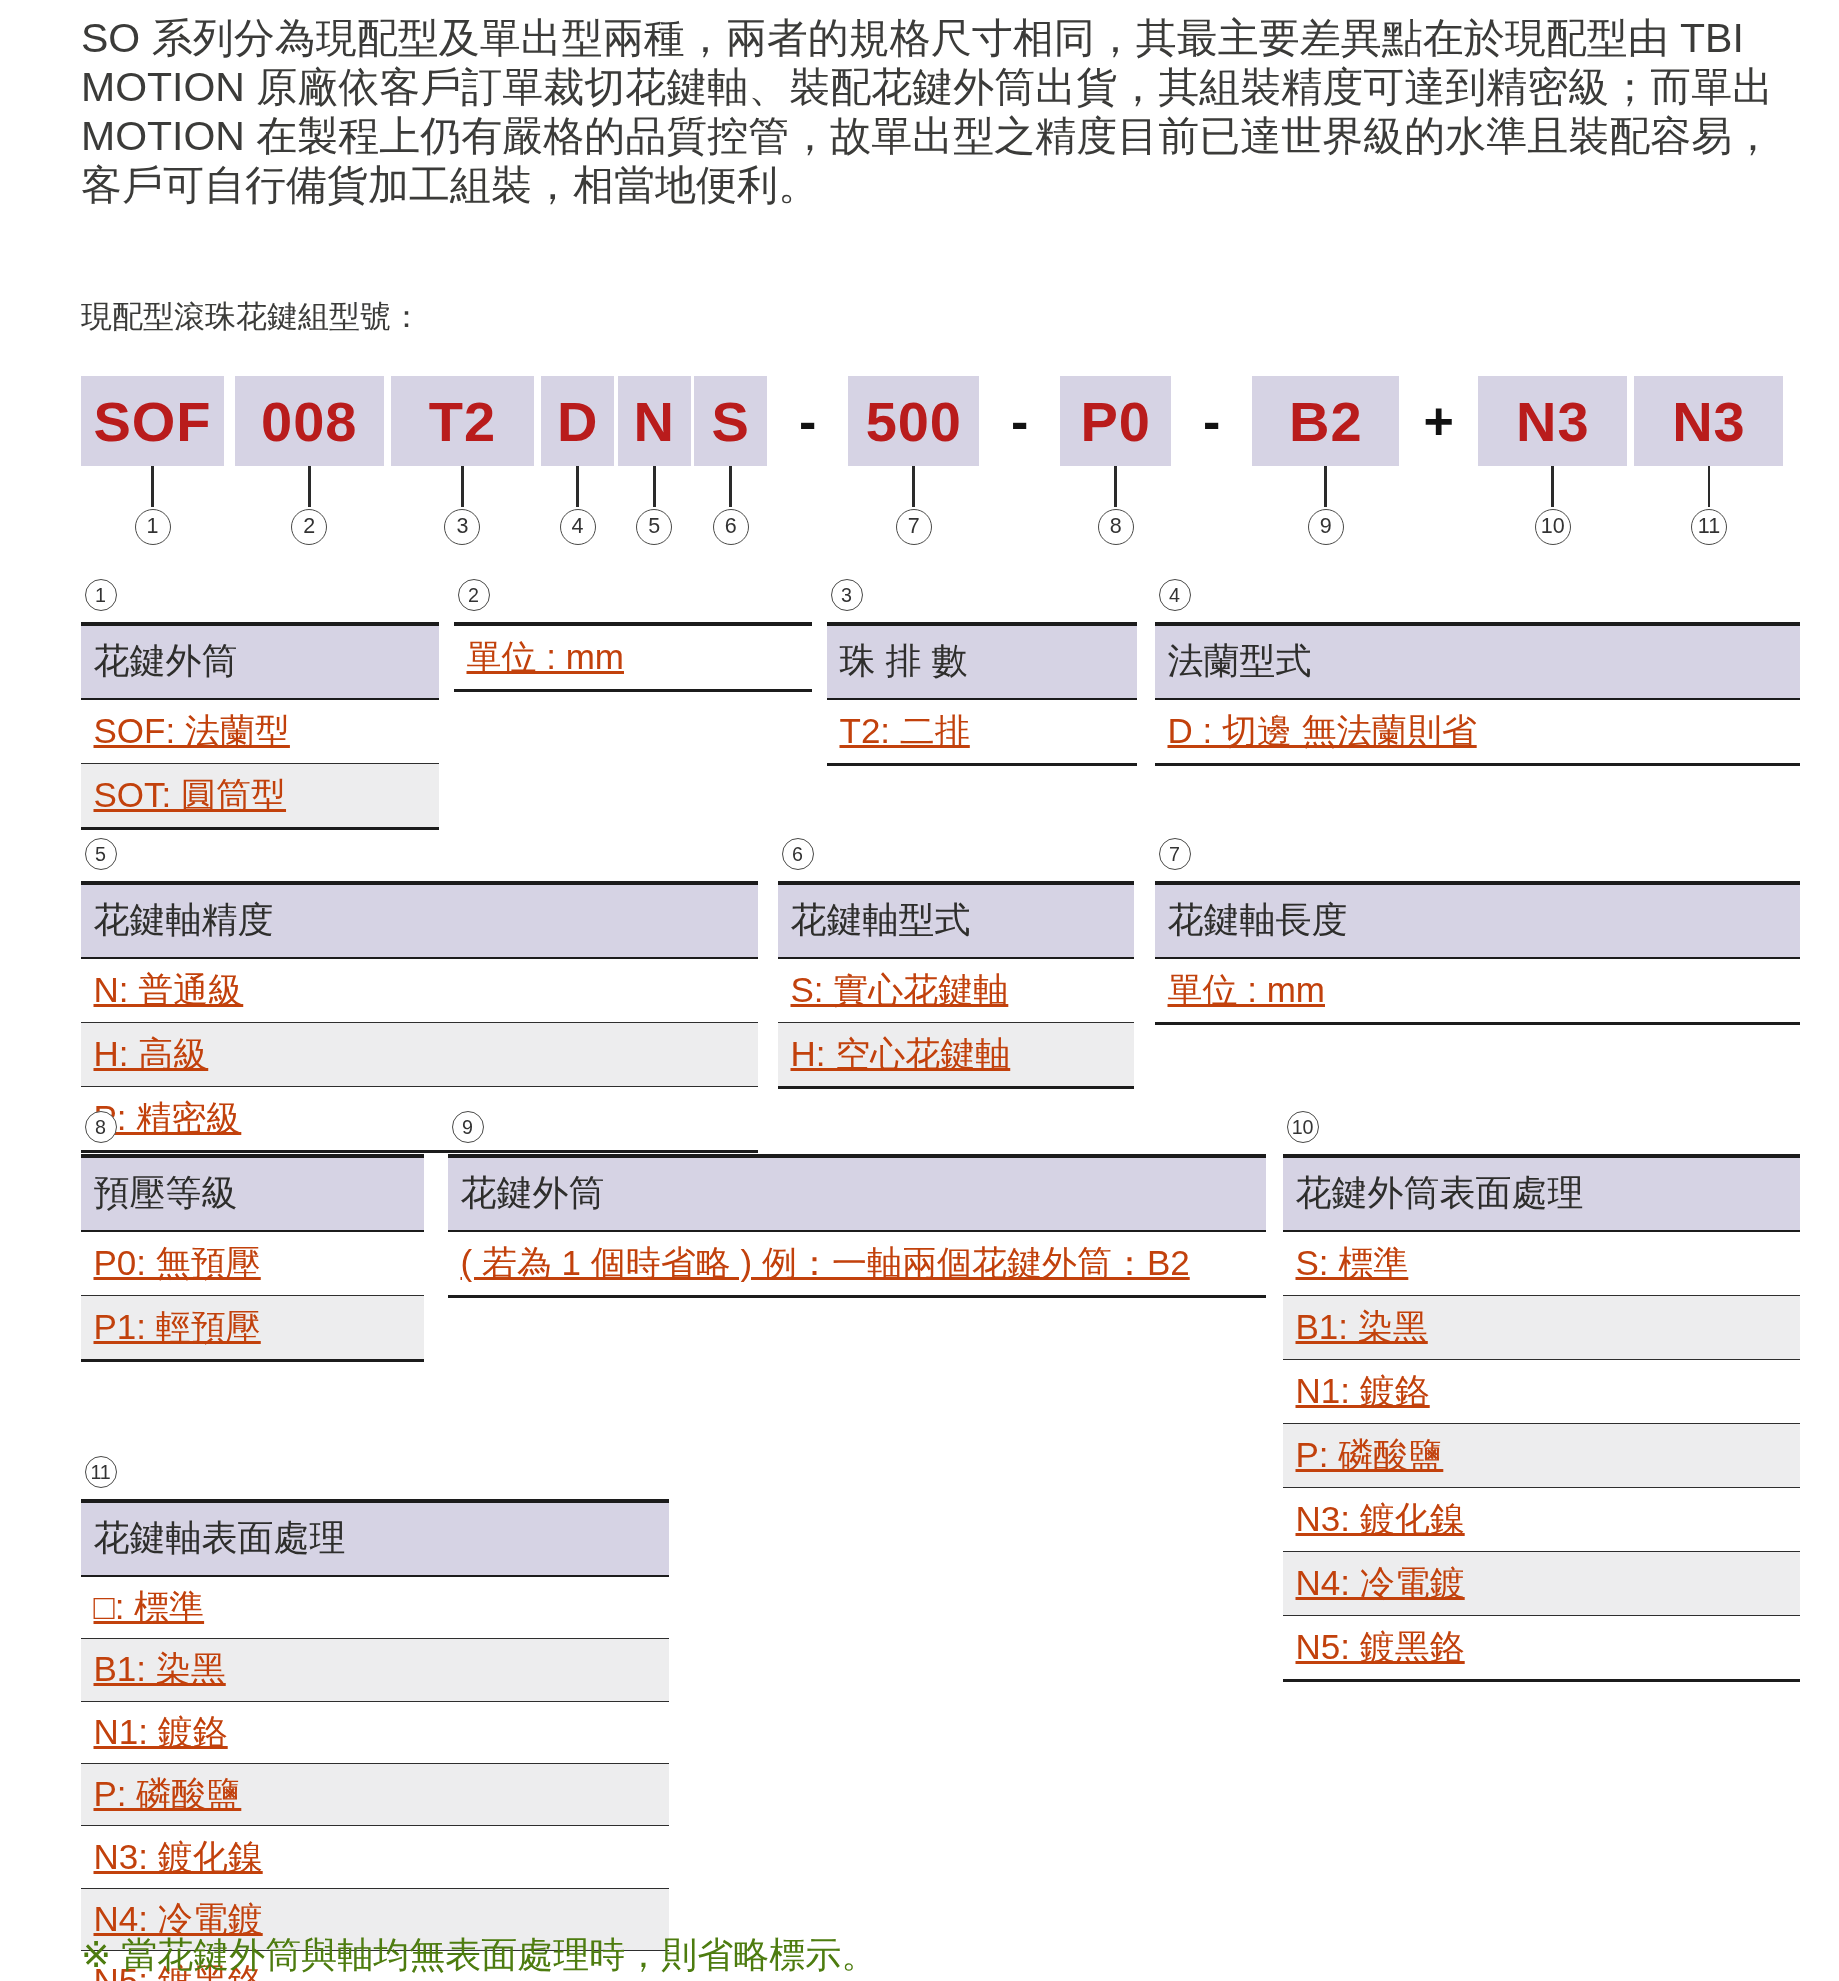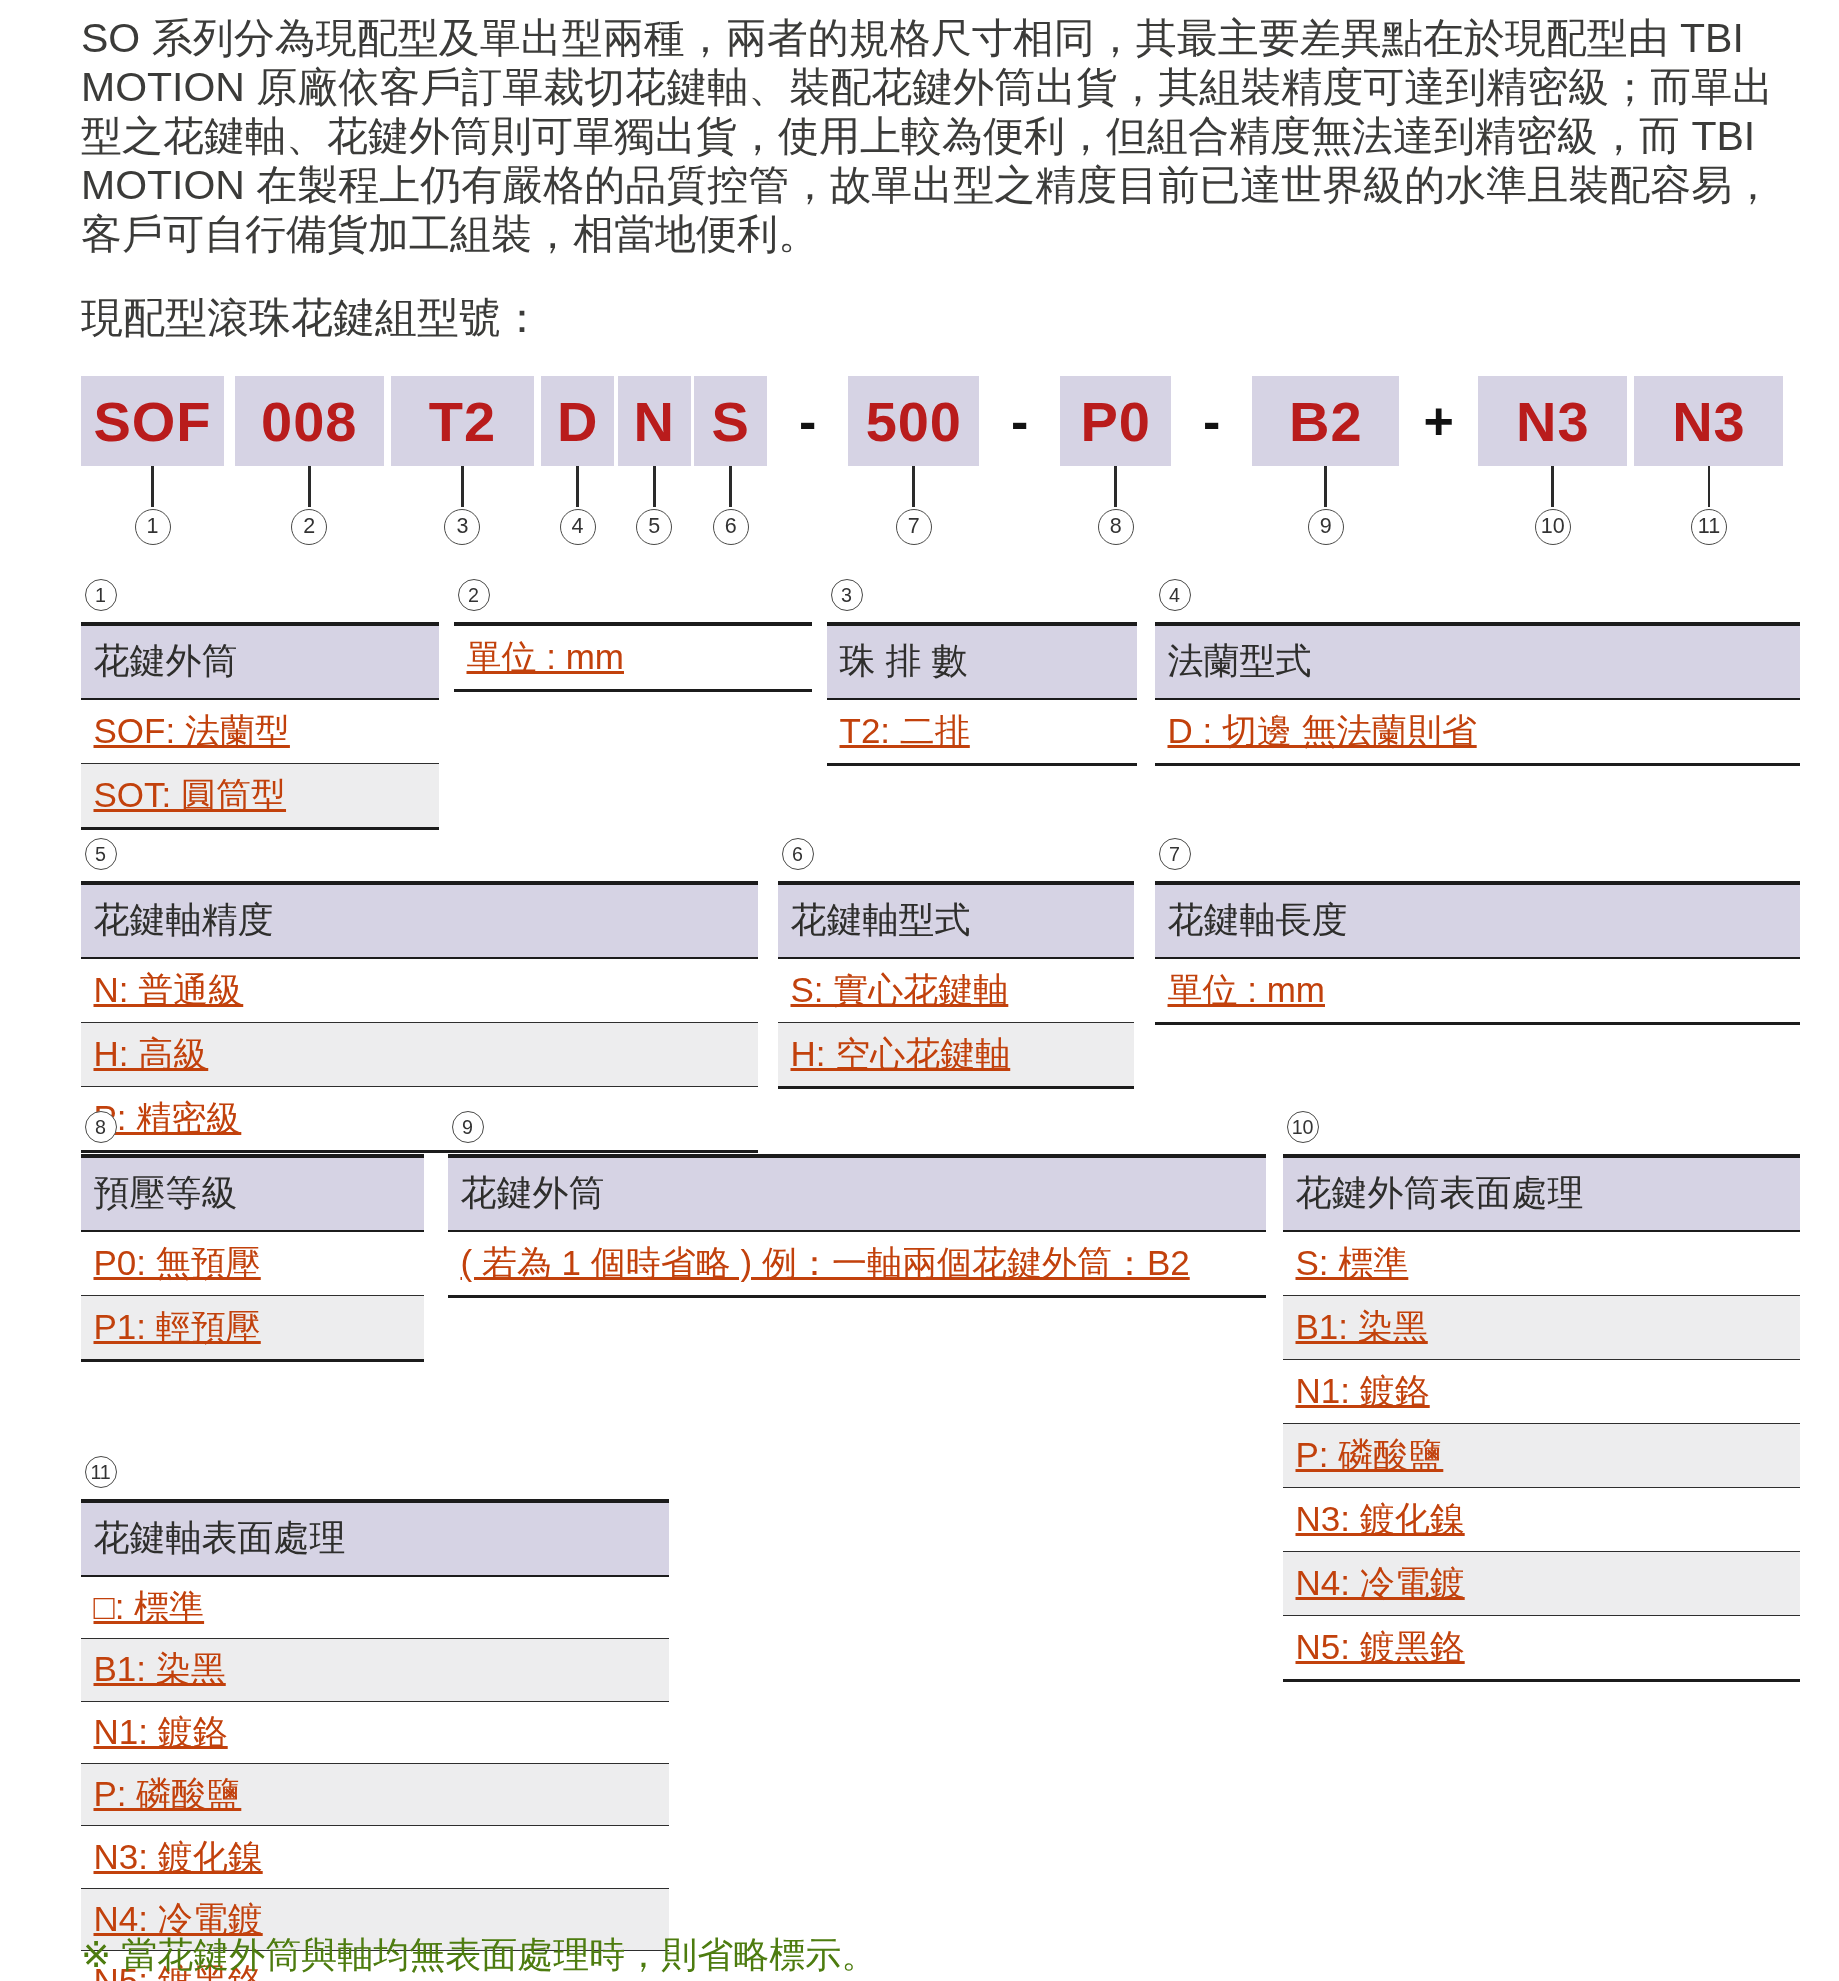--- a/index.html
+++ b/index.html
@@ -4,21 +4,21 @@
 <style>
   html,body { margin:0; padding:0; background:#ffffff; }
   body { font-family:"Liberation Sans","DejaVu Sans",sans-serif; }
   .page { position:relative; width:1840px; height:1981px; background:#ffffff; overflow:hidden; }
 
   
   .intro { position:absolute; left:81px; top:14.3px; width:1724px; }
   .intro-line { font-size:41px; line-height:49px; color:#3b3b39; white-space:nowrap; }
 
   
-  .heading { position:absolute; left:81px; top:290px; font-size:42px; color:#3b3b39; }
+  .heading { position:absolute; left:81px; top:296px; font-size:31px; color:#3b3b39; }
 
   
   .model-row { position:absolute; left:81px; top:376px; width:1711px; display:flex; align-items:flex-start; }
   .munit { display:flex; flex-direction:column; align-items:center; }
   .mblock { width:100%; height:90px; background:#d6d3e4; display:flex; align-items:center; justify-content:center;
             font-size:56px; font-weight:bold; color:#b91c1c; letter-spacing:0.9px; }
   .mtick { width:2.7px; height:41px; background:#2a2a2a; }
   .mcircle { width:34px; height:34px; margin-top:1.8px; border:1.8px solid #4a4a48; border-radius:50%;
              display:flex; align-items:center; justify-content:center; font-size:21.5px; color:#333; background:#fff; }
   .msep { height:90px; display:flex; align-items:center; justify-content:center;
@@ -39,21 +39,20 @@
   .footnote { position:absolute; left:81px; top:1931px; font-size:36px; color:#4d7c0f; white-space:nowrap; }
 </style>
 </head>
 <body>
 
 <div class="page">
 
   <div class="intro">
     <div class="intro-line">SO 系列分為現配型及單出型兩種，兩者的規格尺寸相同，其最主要差異點在於現配型由 TBI</div>
     <div class="intro-line">MOTION 原廠依客戶訂單裁切花鍵軸、裝配花鍵外筒出貨，其組裝精度可達到精密級；而單出</div>
-    <div class="intro-line">型之花鍵軸、花鍵外筒則可單獨出貨，使用上較為便利，但組合精度無法達到精密級，而 TBI</div>
     <div class="intro-line">MOTION 在製程上仍有嚴格的品質控管，故單出型之精度目前已達世界級的水準且裝配容易，</div>
     <div class="intro-line">客戶可自行備貨加工組裝，相當地便利。</div>
   </div>
 
   <div class="heading">現配型滾珠花鍵組型號：</div>
 
   <div class="model-row">
     <div class="munit" style="width:143px;margin-right:10.7px">
       <div class="mblock">SOF</div>
       <div class="mtick"></div>

